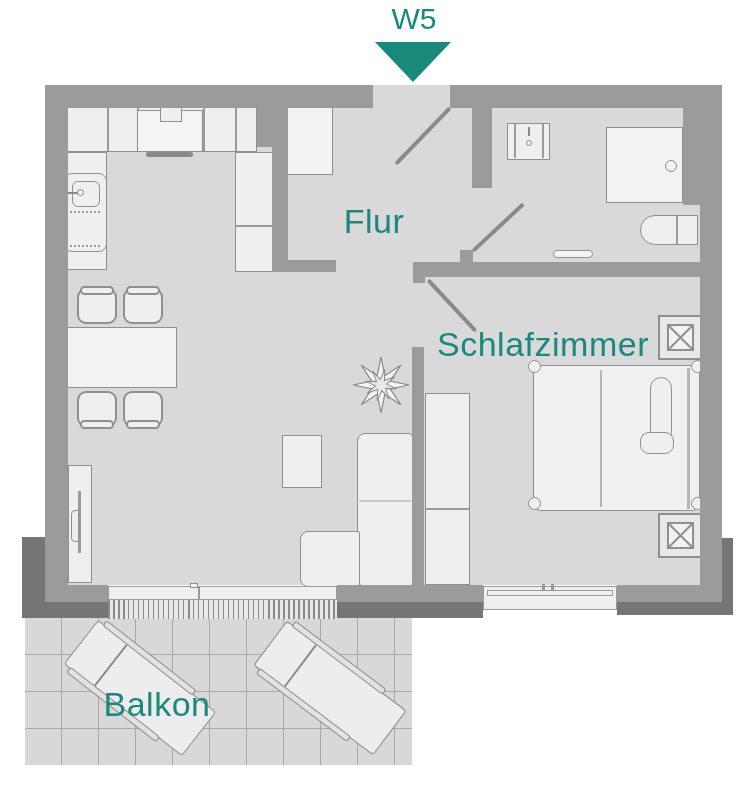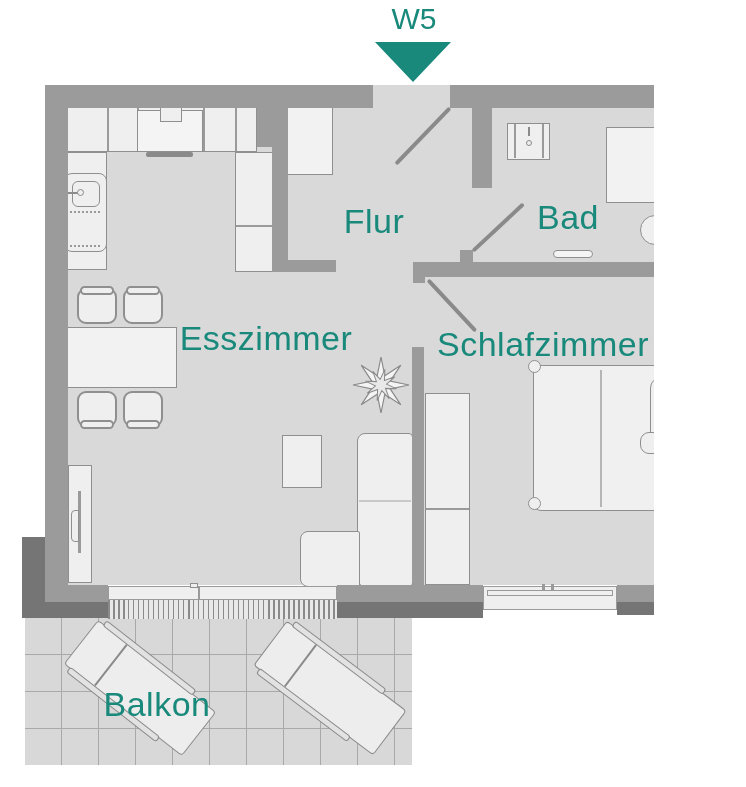--- a/index.html
+++ b/index.html
@@ -1,17 +1,17 @@
 <!DOCTYPE html>
 <html><head>
 <meta charset="utf-8">
 <title>W5</title>
 <style>
   html,body{margin:0;padding:0;background:#fff;}
-  .plan{position:relative;width:654px;height:787px;background:#ffffff;overflow:hidden;
+  .plan{position:relative;width:746px;height:787px;background:#ffffff;overflow:hidden;
         font-family:"Liberation Sans",sans-serif;}
   .abs{position:absolute;}
   .floor{position:absolute;background:#d9d9d9;}
   .w{position:absolute;background:#9b9b9b;}
   .wd{position:absolute;background:#757575;}
   .fu{position:absolute;background:#efefef;border:1.5px solid #8f8f8f;box-sizing:border-box;}
   .vline{position:absolute;background:#9a9a9a;width:1.5px;}
   .hline{position:absolute;background:#9a9a9a;height:1.5px;}
   .swing{position:absolute;height:4px;background:#8a8a8a;border-radius:2px;transform-origin:0 50%;}
   .label{position:absolute;color:#18897b;font-size:34px;letter-spacing:.5px;white-space:nowrap;
@@ -174,20 +174,18 @@
   <div class="fu" style="left:483px;top:586px;width:134px;height:24px;border-color:#9a9a9a;"></div>
   <div class="fu" style="left:487px;top:590px;width:126px;height:6px;border-color:#9a9a9a;"></div>
   <div class="abs" style="left:542px;top:584px;width:3px;height:6px;background:#9a9a9a;"></div>
   <div class="abs" style="left:551px;top:584px;width:3px;height:6px;background:#9a9a9a;"></div>
 
   <div class="swing" style="left:450px;top:106px;width:78px;transform:rotate(134deg);"></div>
   <div class="swing" style="left:473px;top:249px;width:69px;transform:rotate(-43deg);"></div>
   <div class="swing" style="left:428px;top:278px;width:70px;transform:rotate(47deg);"></div>
 
   <div class="label" style="left:374px;top:202px;">Flur</div>
-  <div class="label" style="left:568px;top:198px;">Bad</div>
   <div class="label" style="left:266px;top:319px;">
-    <div>Esszimmer</div>
   </div>
   <div class="label" style="left:543px;top:325px;">Schlafzimmer</div>
   <div class="label" style="left:157px;top:685px;">Balkon</div>
 
 </div>
 
 </body></html>

